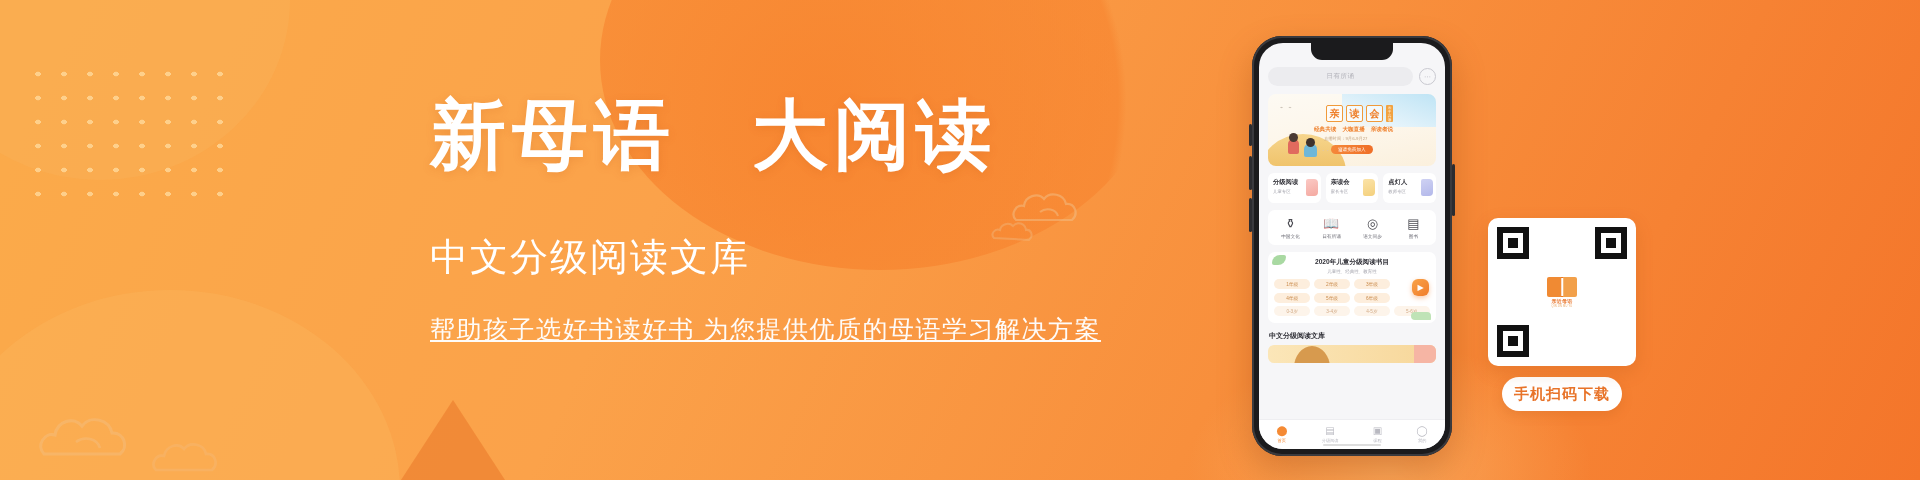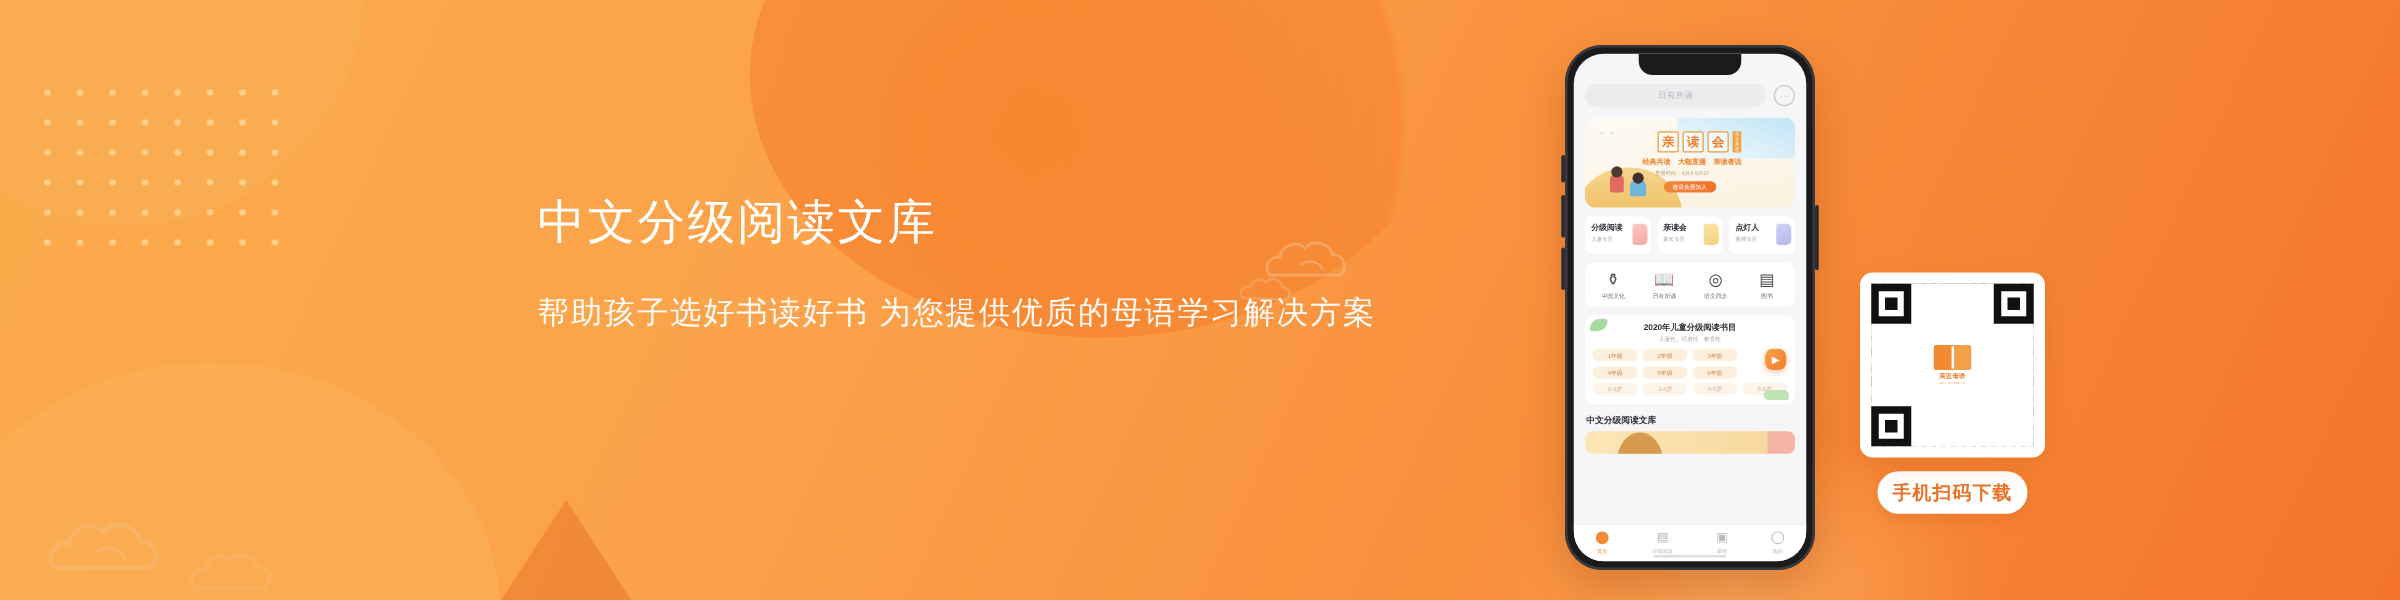--- a/index.html
+++ b/index.html
@@ -56,21 +56,21 @@
     letter-spacing:6px; text-shadow:0 2px 10px rgba(190,80,15,.18);
     white-space:nowrap;
   }
   .headline .gap{ display:inline-block; width:26px; }
   .subline{
     margin-top:56px; font-size:38px; color:#fff; letter-spacing:2px;
     font-weight:400; white-space:nowrap;
   }
   .tagline{
     margin-top:30px; font-size:25px; color:#fff; letter-spacing:1.5px;
-    font-weight:400; white-space:nowrap; opacity:.97;
+    font-weight:400; white-space:nowrap; opacity:.97;text-decoration:underline;
   }
 
   
   .phone{
     position:absolute; left:1252px; top:36px;
     width:200px; height:420px; border-radius:30px;
     background:#1b1b1d;
     box-shadow:0 14px 34px rgba(150,60,10,.33), inset 0 0 0 2px #3a3a3e;
     padding:7px;
   }
@@ -290,20 +290,25 @@
   </svg>
   <svg class="deco cloud-c" viewBox="0 0 120 58">
     <path d="M8 46c-8-8 0-22 11-19 2-14 19-19 27-9 8-11 27-7 30 7 12-1 17 14 8 21z" fill="none" stroke="#f3c38d" stroke-width="3"></path>
     <path d="M40 34c8-6 21-4 24 6" fill="none" stroke="#f3c38d" stroke-width="2.6"></path>
   </svg>
   <svg class="deco cloud-d" viewBox="0 0 86 42">
     <path d="M6 32c-6-6 0-16 8-14 2-10 14-14 20-7 6-8 20-5 22 5 9-1 13 10 6 16z" fill="none" stroke="#f2bf87" stroke-width="2.6"></path>
   </svg>
 
   <div class="copy">
+    <div class="headline">
+      <span>新母语</span>
+      <span class="gap"></span>
+      <span>大阅读</span>
+    </div>
     <div class="subline">中文分级阅读文库</div>
     <div class="tagline">帮助孩子选好书读好书 为您提供优质的母语学习解决方案</div>
   </div>
 
   <div class="phone">
     <div class="side-btn sb1"></div>
     <div class="side-btn sb2"></div>
     <div class="side-btn sb3"></div>
     <div class="side-btn sb4"></div>
 

